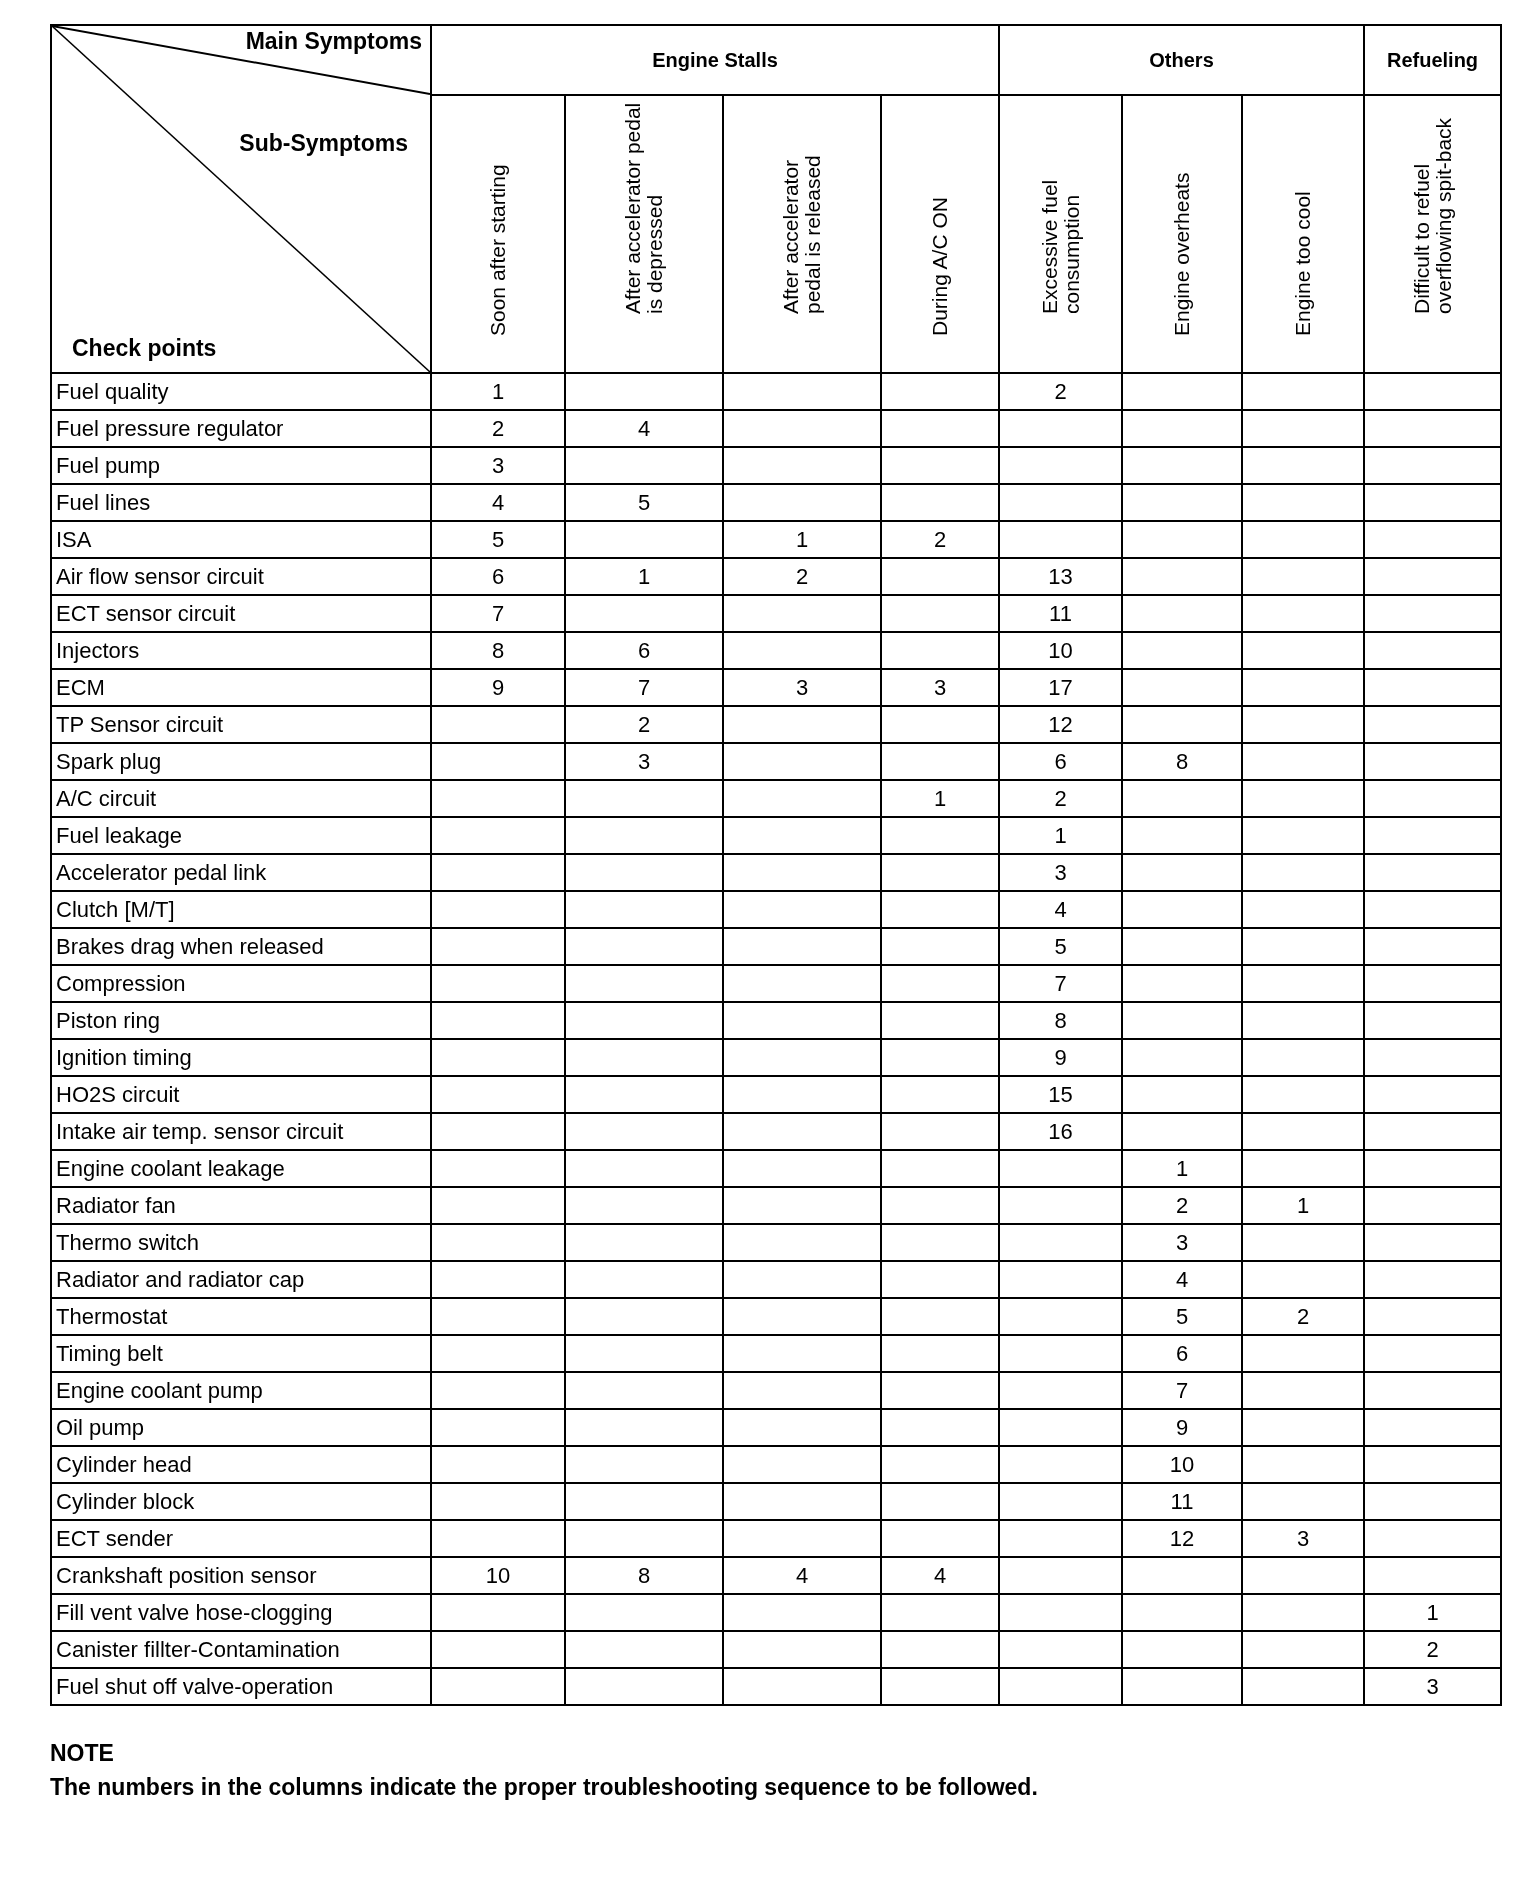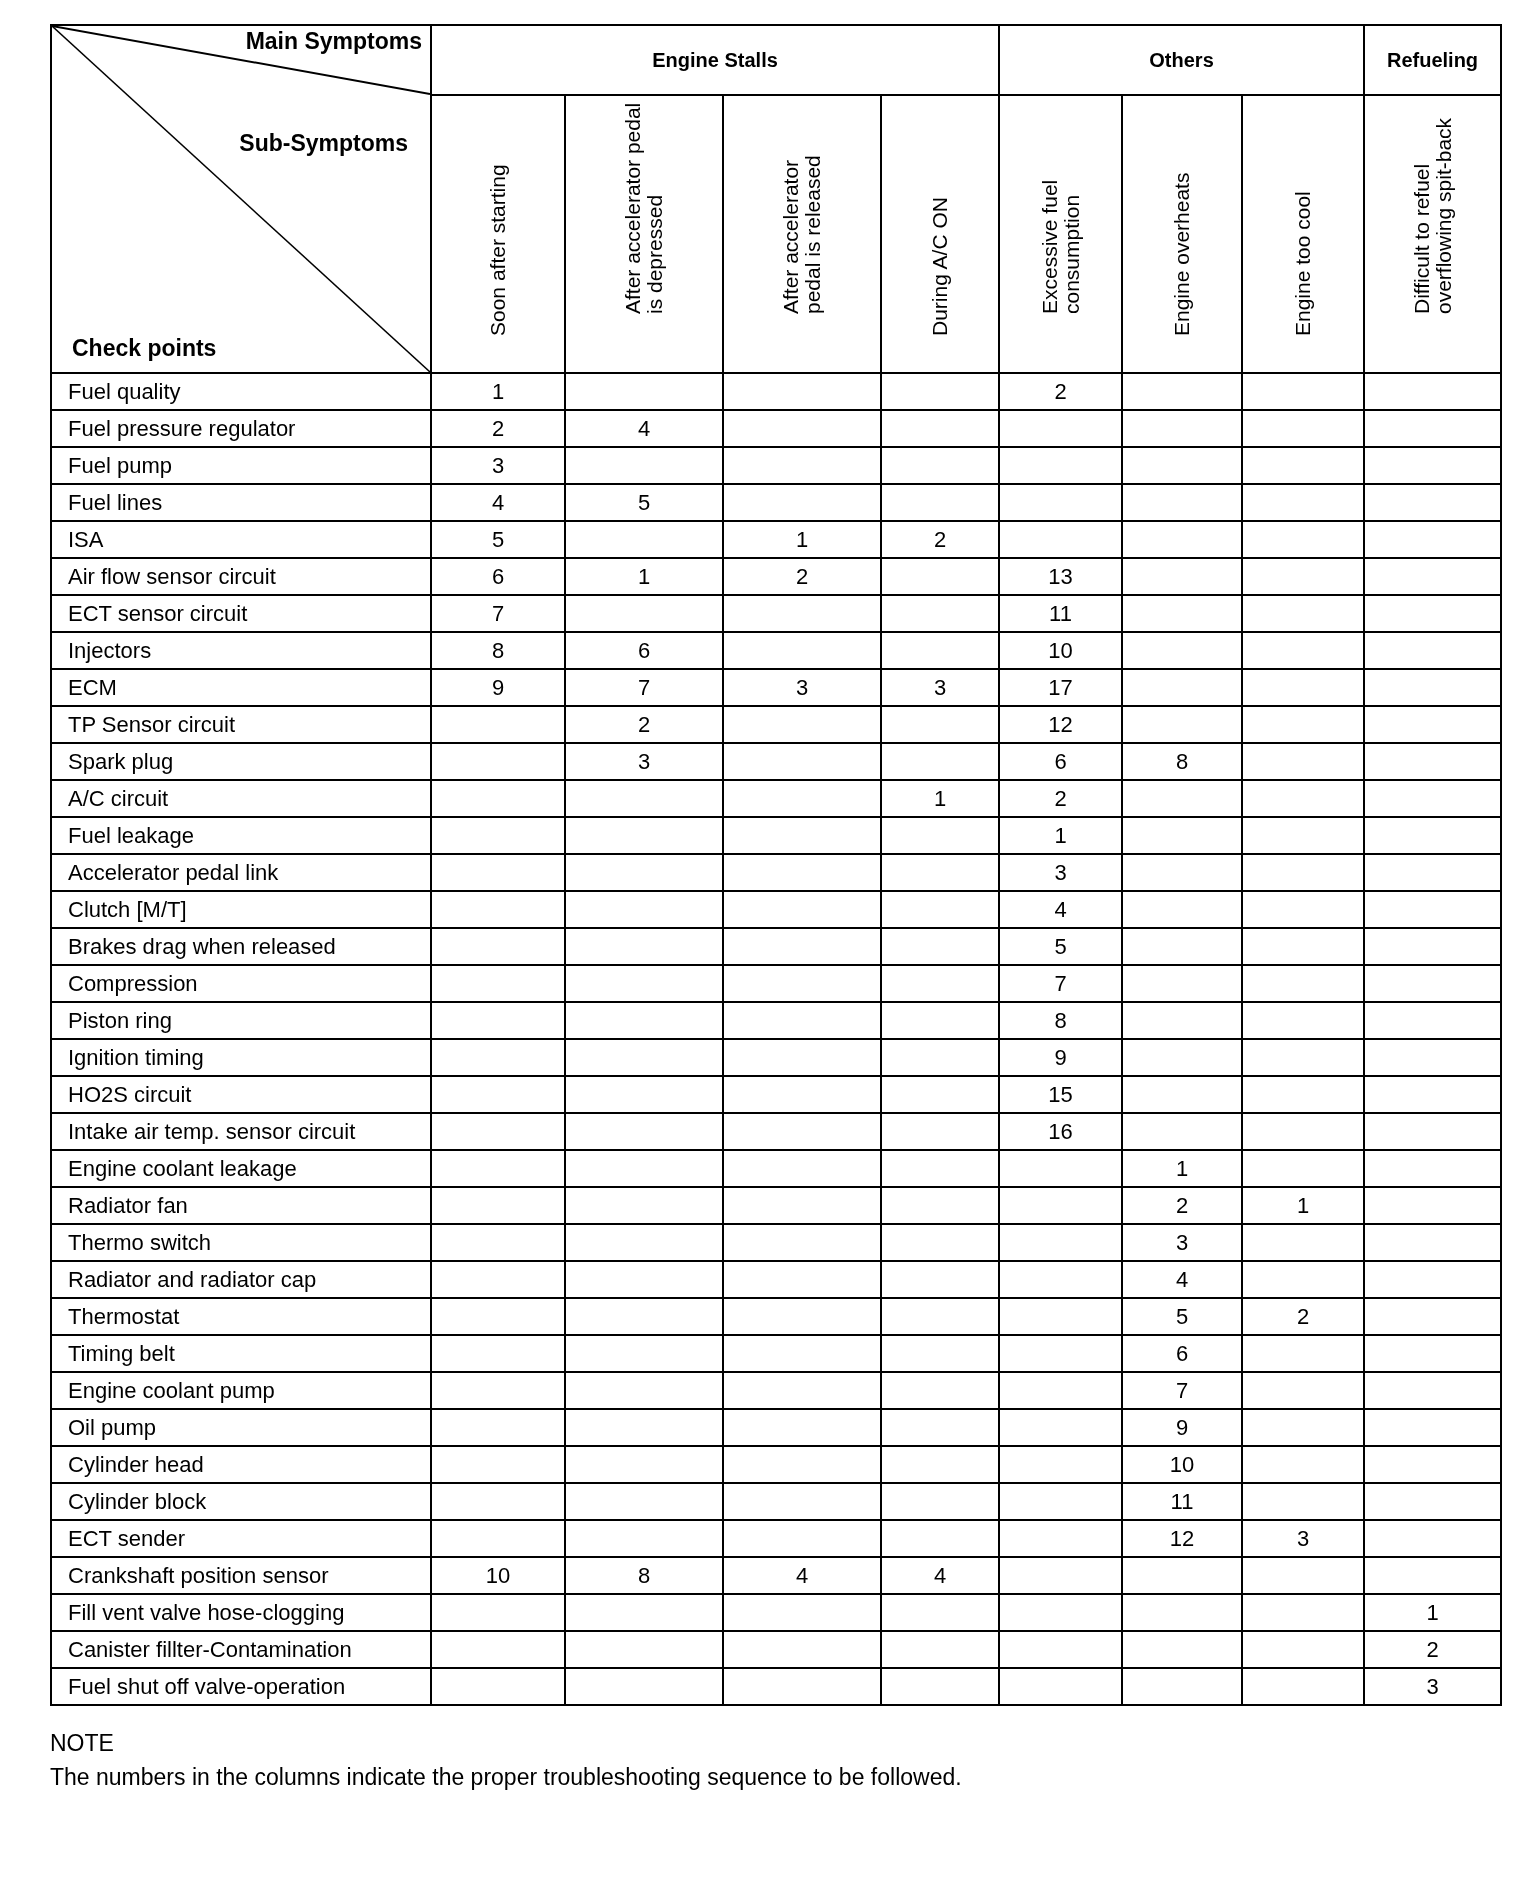--- a/index.html
+++ b/index.html
@@ -13,23 +13,23 @@
   .corner { position: relative; height: 346px; padding: 0; vertical-align: top; margin-top: 29px; }
   .corner svg { position: absolute; left: 0; top: 0; width: 100%; height: 100%; }
   .corner .lbl { position: absolute; font-weight: bold; font-size: 23px; }
   .lbl.main { right: 8px; top: 2px; }
   .lbl.sub { right: 22px; top: 104px; }
   .lbl.check { left: 20px; bottom: 10px; }
   th.group { height: 68px; font-size: 20px; font-weight: bold; text-align: center; vertical-align: middle; }
   th.sub { height: 276px; vertical-align: bottom; position: relative; font-weight: normal; }
   th.sub .rot { position: absolute; left: 50%; bottom: 14px; transform-origin: 0 0; transform: rotate(-90deg) translate(0, -50%); white-space: pre; font-size: 21px; line-height: 22px; text-align: left; }
   tr.row td { height: 35px; font-size: 22px; }
-  tr.row td.name { padding-left: 16px; text-align: left; white-space: nowrap; }
+  tr.row td.name { padding-left: 4px; text-align: left; white-space: nowrap; }
   tr.row td.val { text-align: center; }
-  .note { margin-top: 20px; font-weight: normal; font-size: 23px; line-height: 34px; }
+  .note { margin-top: 30px; font-weight: bold; font-size: 23px; line-height: 34px; }
 </style>
 </head>
 <body>
 
 <div class="page">
   <table class="matrix">
     <colgroup>
       <col class="c-check">
         <col class="c1">
         <col class="c2">

